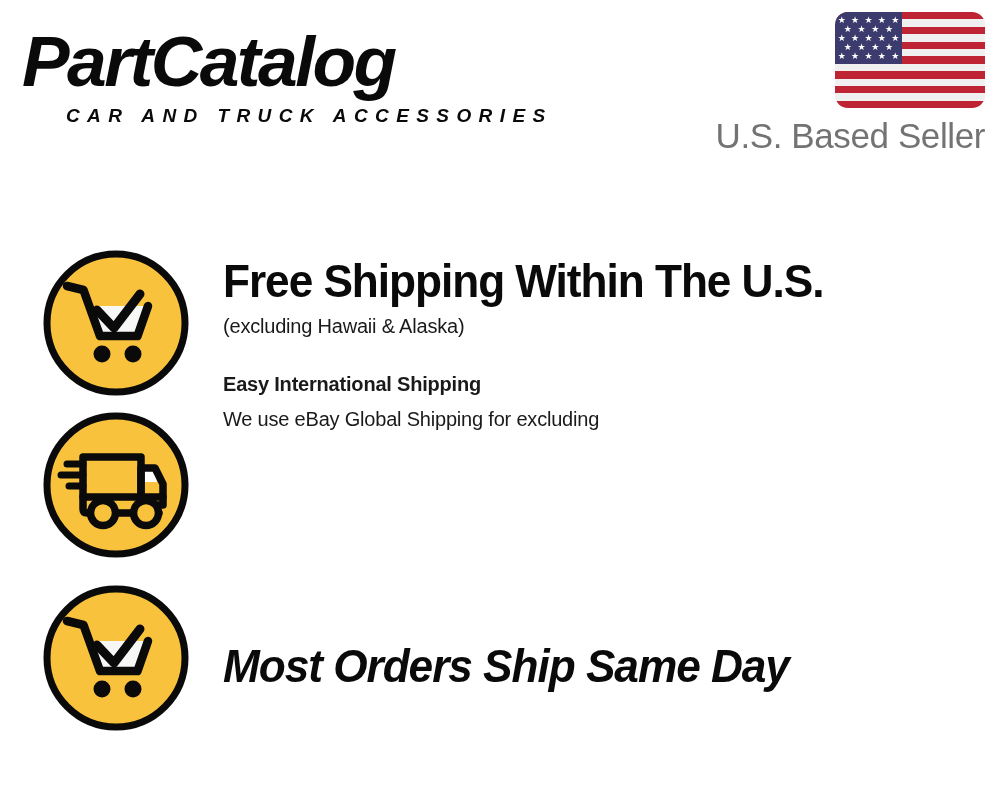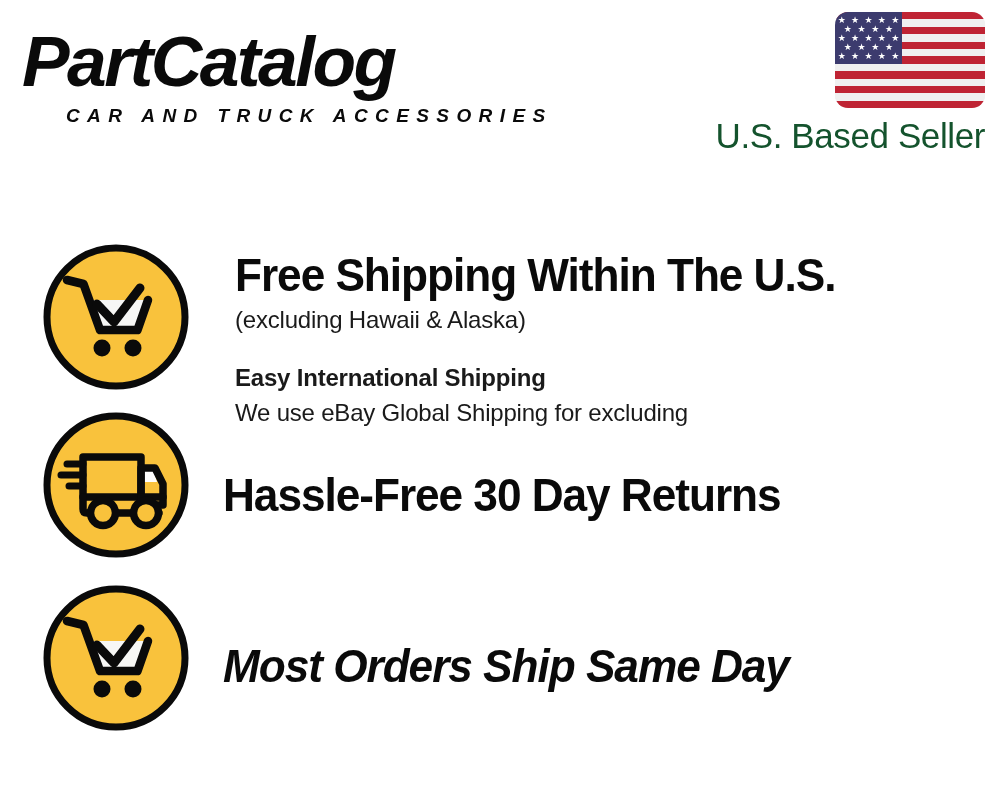--- a/index.html
+++ b/index.html
@@ -116,40 +116,40 @@
   .star { display: block; }
   .seller-text {
     position: absolute;
     right: 0;
     top: 103px;
     font-family: "Liberation Sans", sans-serif;
     font-weight: 400;
     font-size: 35px;
     line-height: 42px;
     letter-spacing: -0.4px;
-    color: #14532d;
+    color: #737373;
     white-space: nowrap;
     text-align: right;
   }
 
   
   .features {
     position: absolute;
     left: 0;
     top: 240px;
     width: 1000px;
   }
   .feature-row {
     position: absolute;
     left: 0;
     width: 1000px;
     display: flex;
     align-items: flex-start;
   }
-  .feature-row.row-1 { top: 4px; gap: 12px; }
+  .feature-row.row-1 { top: 10px; }
   .feature-row.row-2 { top: 172px; }
   .feature-row.row-3 { top: 345px; }
 
   .icon-badge {
     position: relative;
     flex: 0 0 auto;
     margin-left: 43px;
     width: 146px;
     height: 146px;
   }
@@ -175,21 +175,21 @@
     line-height: 54px;
     letter-spacing: -1.1px;
     color: #0a0a0a;
     white-space: nowrap;
     transform: scaleX(0.94);
     transform-origin: left center;
   }
   .feature-sub {
     font-family: "Liberation Sans", sans-serif;
     font-weight: 400;
-    font-size: 24px;
+    font-size: 20px;
     line-height: 34px;
     letter-spacing: -0.2px;
     color: #1a1a1a;
     white-space: nowrap;
     margin-top: 4px;
   }
   .feature-sub.bold {
     font-weight: 700;
     margin-top: 24px;
   }
@@ -299,23 +299,20 @@
           <path d="M40 85 L40 97 Q40 101 44 101 L116 101" fill="none" stroke="#0A0A0A" stroke-width="7.5" stroke-linecap="round" stroke-linejoin="round"></path>
           <path d="M98 85 L120 85" stroke="#0A0A0A" stroke-width="7.5" stroke-linecap="round"></path>
 
           <path d="M24 52 L40 52" stroke="#0A0A0A" stroke-width="7" stroke-linecap="round"></path>
           <path d="M18 63 L40 63" stroke="#0A0A0A" stroke-width="7" stroke-linecap="round"></path>
           <path d="M26 74 L40 74" stroke="#0A0A0A" stroke-width="7" stroke-linecap="round"></path>
 
           <circle cx="60" cy="101" r="12.5" fill="#F9C23C" stroke="#0A0A0A" stroke-width="7.5"></circle>
           <circle cx="103" cy="101" r="12.5" fill="#F9C23C" stroke="#0A0A0A" stroke-width="7.5"></circle>
         </svg>
-      </div>
-      <div class="feature-text">
-        <div class="feature-title">Hassle-Free 30 Day Returns</div>
       </div>
     </div>
 
     <div class="feature-row row-3">
       <div class="icon-badge">
         <svg viewBox="0 0 146 146" xmlns="http://www.w3.org/2000/svg">
           <circle cx="73" cy="73" r="69" fill="#F9C23C" stroke="#0A0A0A" stroke-width="7"></circle>
           <path d="M47.5 56 L101 56 L92 84 L57 84 Z" fill="#F7F7F5"></path>
           <path d="M24 36 L40.5 40 L57 86 L94.5 86 L105 56" fill="none" stroke="#0A0A0A" stroke-width="8.5" stroke-linecap="round" stroke-linejoin="round"></path>
           <path d="M54 60 L71 78 L97 44" fill="none" stroke="#0A0A0A" stroke-width="9" stroke-linecap="round" stroke-linejoin="round"></path>

